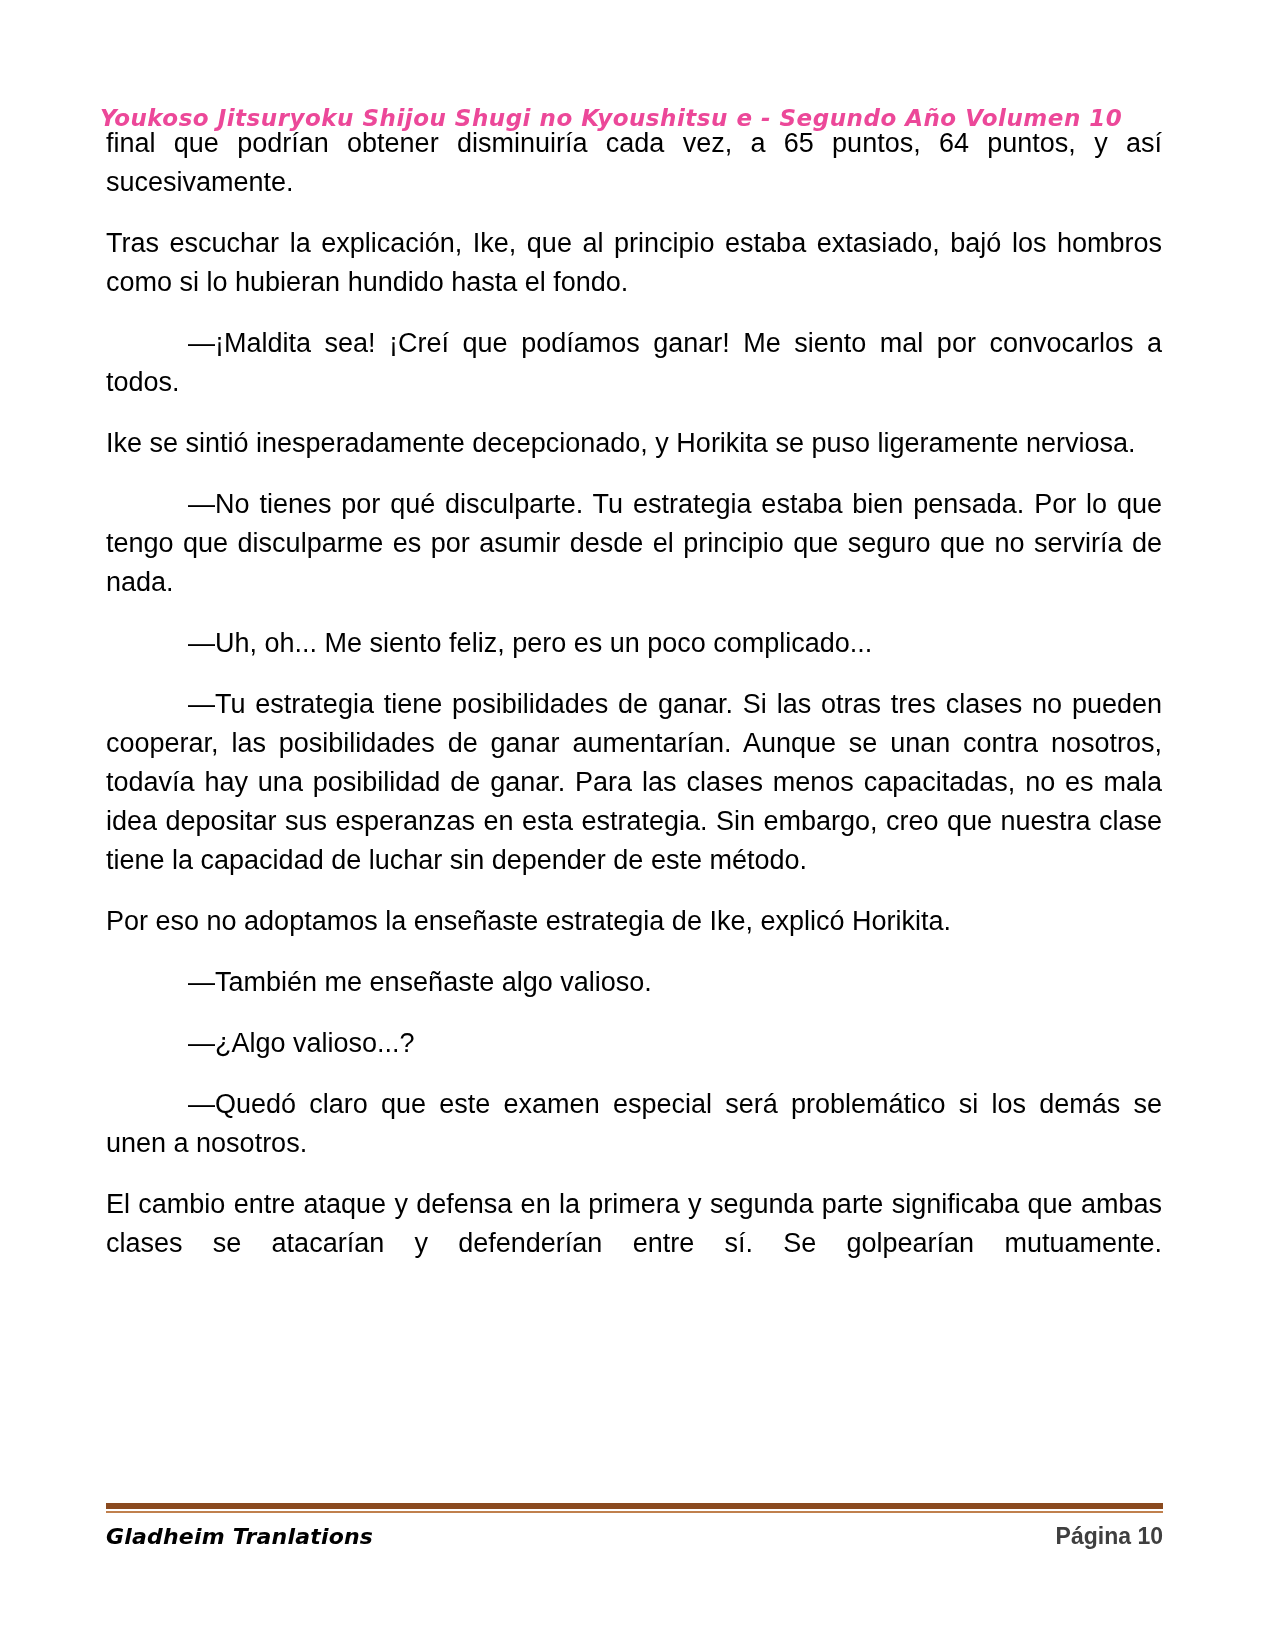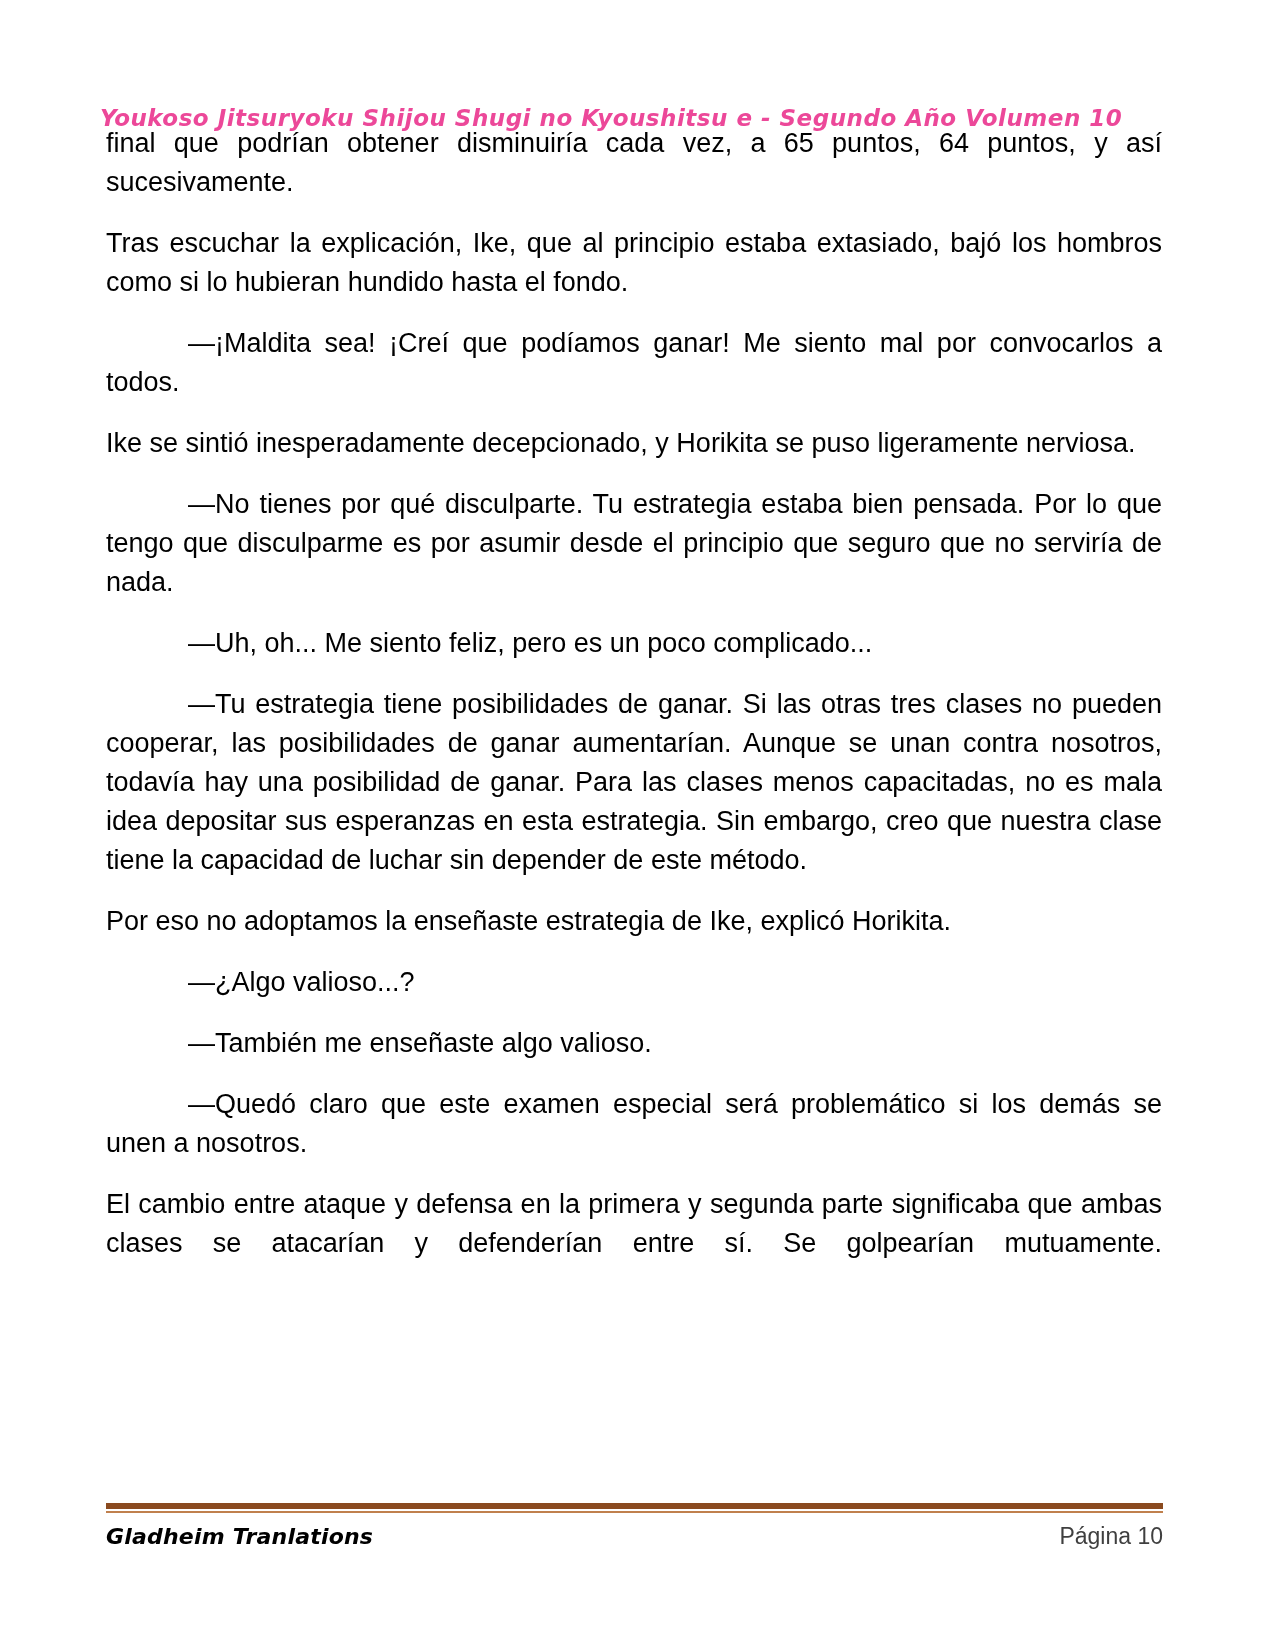--- a/index.html
+++ b/index.html
@@ -67,43 +67,43 @@
   .footer-brand {
     font-family: "DejaVu Sans", sans-serif;
     font-weight: bold;
     font-style: italic;
     font-size: 22px;
     letter-spacing: 0.2px;
     color: #000000;
   }
   .footer-page {
     font-size: 23px;
-    font-weight: normal;
+    font-weight: bold;
     color: var(--page-number-color, #3f3f3f);
     margin-left: 8px;
   }
 </style>
 </head>
 <body>
 
 <div class="page">
 
   <div class="header">Youkoso Jitsuryoku Shijou Shugi no Kyoushitsu e - Segundo Año Volumen 10</div>
 
   <div class="body-text">
     <p>final que podrían obtener disminuiría cada vez, a 65 puntos, 64 puntos, y así sucesivamente.</p>
     <p>Tras escuchar la explicación, Ike, que al principio estaba extasiado, bajó los hombros como si lo hubieran hundido hasta el fondo.</p>
     <p class="indent">—¡Maldita sea! ¡Creí que podíamos ganar! Me siento mal por convocarlos a todos.</p>
     <p>Ike se sintió inesperadamente decepcionado, y Horikita se puso ligeramente nerviosa.</p>
     <p class="indent">—No tienes por qué disculparte. Tu estrategia estaba bien pensada. Por lo que tengo que disculparme es por asumir desde el principio que seguro que no serviría de nada.</p>
     <p class="indent">—Uh, oh... Me siento feliz, pero es un poco complicado...</p>
     <p class="indent">—Tu estrategia tiene posibilidades de ganar. Si las otras tres clases no pueden cooperar, las posibilidades de ganar aumentarían. Aunque se unan contra nosotros, todavía hay una posibilidad de ganar. Para las clases menos capacitadas, no es mala idea depositar sus esperanzas en esta estrategia. Sin embargo, creo que nuestra clase tiene la capacidad de luchar sin depender de este método.</p>
     <p>Por eso no adoptamos la enseñaste estrategia de Ike, explicó Horikita.</p>
+    <p class="indent">—También me enseñaste algo valioso.</p>
     <p class="indent">—¿Algo valioso...?</p>
-    <p class="indent">—También me enseñaste algo valioso.</p>
     <p class="indent">—Quedó claro que este examen especial será problemático si los demás se unen a nosotros.</p>
     <p class="justify-last">El cambio entre ataque y defensa en la primera y segunda parte significaba que ambas clases se atacarían y defenderían entre sí. Se golpearían mutuamente.</p>
   </div>
 
   <div class="footer">
     <div class="footer-rule-thick"></div>
     <div class="footer-rule-thin"></div>
     <div class="footer-row">
       <span class="footer-brand">Gladheim Tranlations</span>
       <span class="footer-page">Página 10</span>

